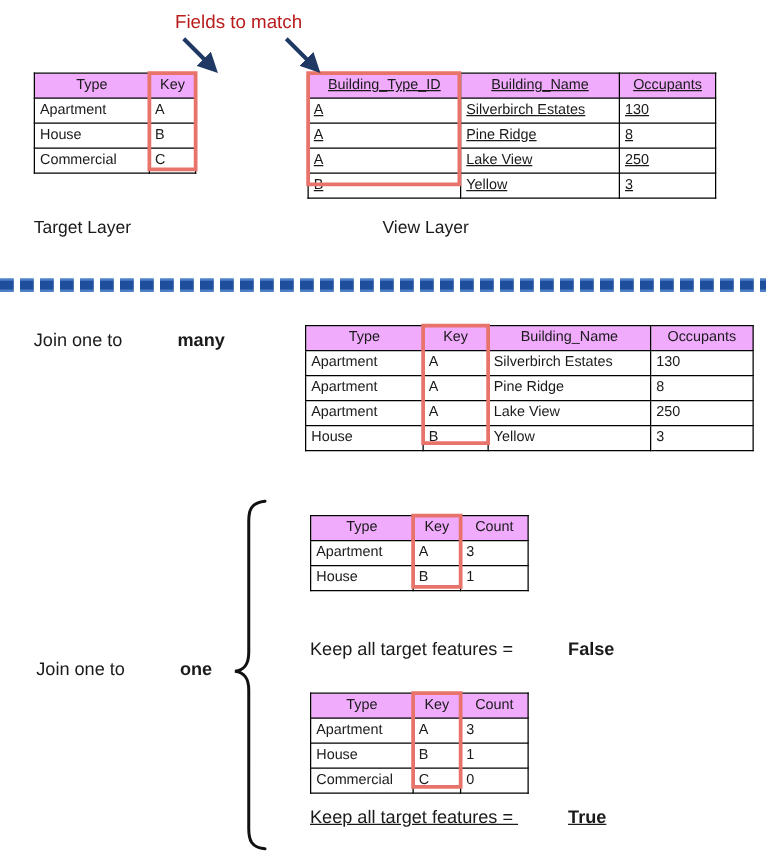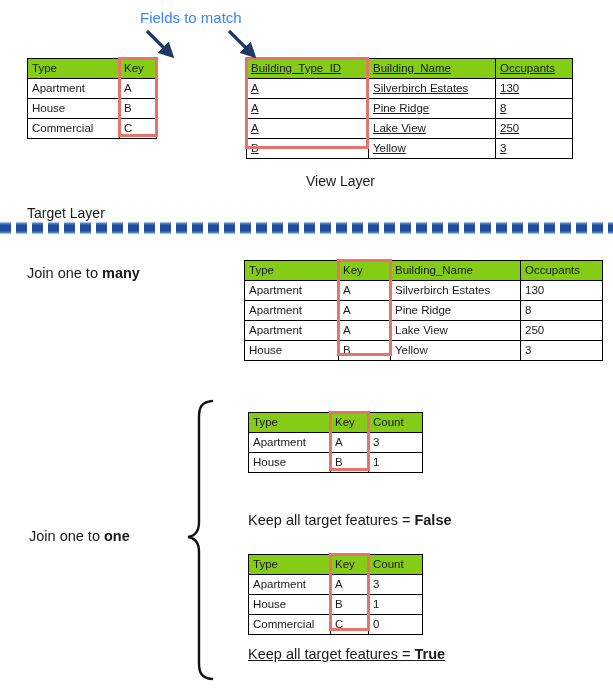--- a/index.html
+++ b/index.html
@@ -29,55 +29,56 @@
     text-align: left;
     padding: 1px 4px;
     font-size: 11.5px;
     line-height: 15px;
     height: 17px;
     white-space: nowrap;
     overflow: hidden;
     background: #ffffff;
   }
   .tbl thead th {
-    background: #84cc16;
+    background: #f0abfc;
+    text-align: center;
   }
 
   
   .keybox {
     position: absolute;
     border: 3px solid #e8736a;
     box-sizing: border-box;
     pointer-events: none;
     background: transparent;
   }
 
   
   .label {
     position: absolute;
     font-size: 14.5px;
     line-height: 18px;
     color: #1a1a1a;
     white-space: nowrap;
   }
-  .label b { font-weight: bold; }
+  .label b { font-weight: bold; margin-left: 40px; }
 
   .caption {
     position: absolute;
     font-size: 14px;
     line-height: 18px;
     color: #1a1a1a;
     white-space: nowrap;
   }
 
   .fields-title {
     position: absolute;
     font-size: 15px;
     line-height: 19px;
-    color: #3b82f6;
+    color: #b91c1c;
     white-space: nowrap;
   }
 
   
   .overlay {
     position: absolute;
     left: 0;
     top: 0;
     width: 613px;
     height: 689px;
@@ -148,21 +149,21 @@
     </tr>
     <tr>
       <td>B</td>
       <td>Yellow</td>
       <td>3</td>
     </tr>
   </tbody>
 </table>
 <div class="keybox" style="left:245px; top:57px; width:124px; height:92px;"></div>
 
-<div class="caption" style="left:27px; top:172px;margin-top:32px;">Target Layer</div>
+<div class="caption" style="left:27px; top:172px;">Target Layer</div>
 <div class="caption" style="left:306px; top:172px;">View Layer</div>
 
 <div class="label" style="left:27px; top:264px;">
   <span>Join one to </span><b>many</b>
 </div>
 
 <table class="tbl" style="left:244px; top:260px; width:358px;">
   <colgroup>
       <col style="width:94px">
       <col style="width:52px">

